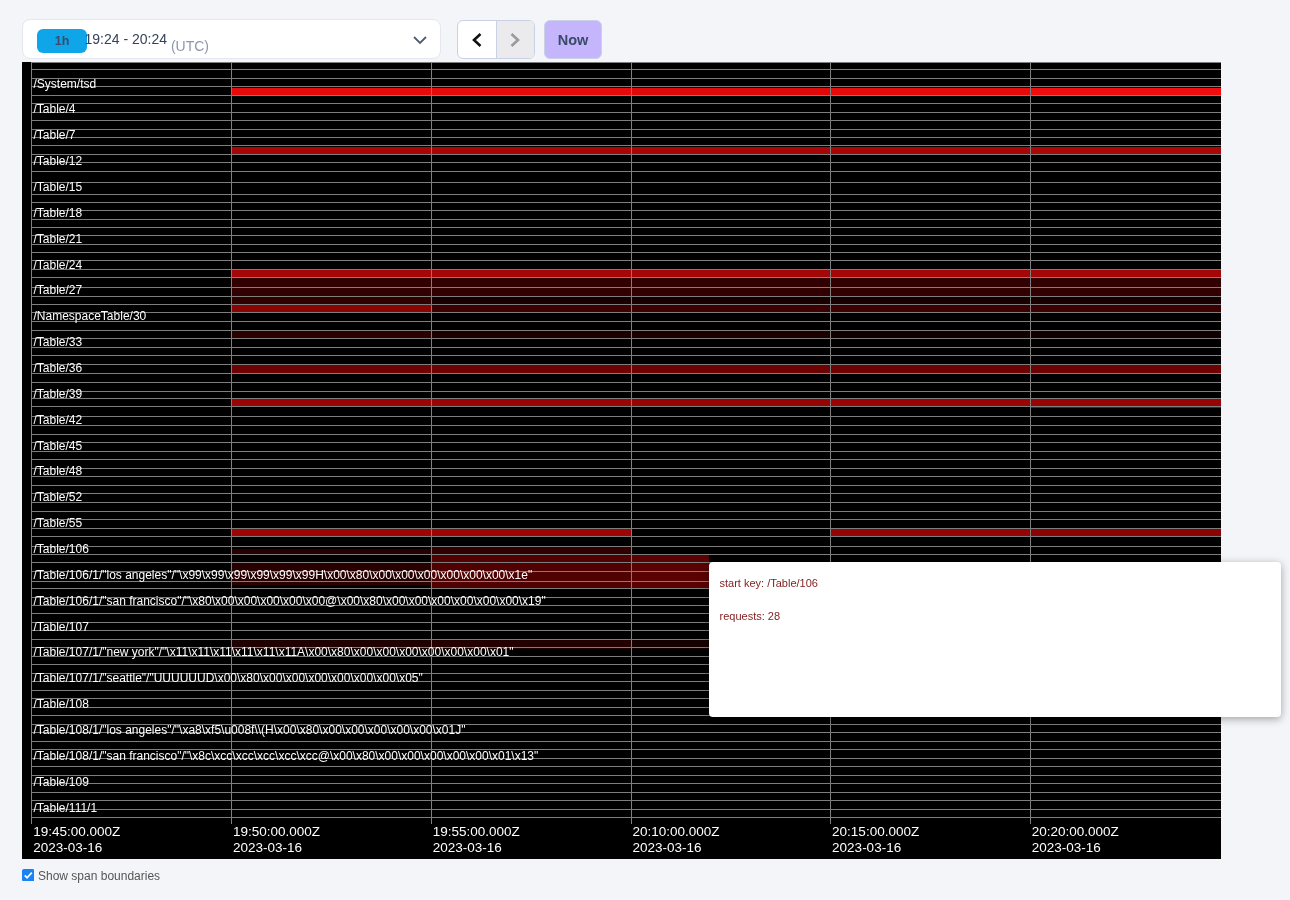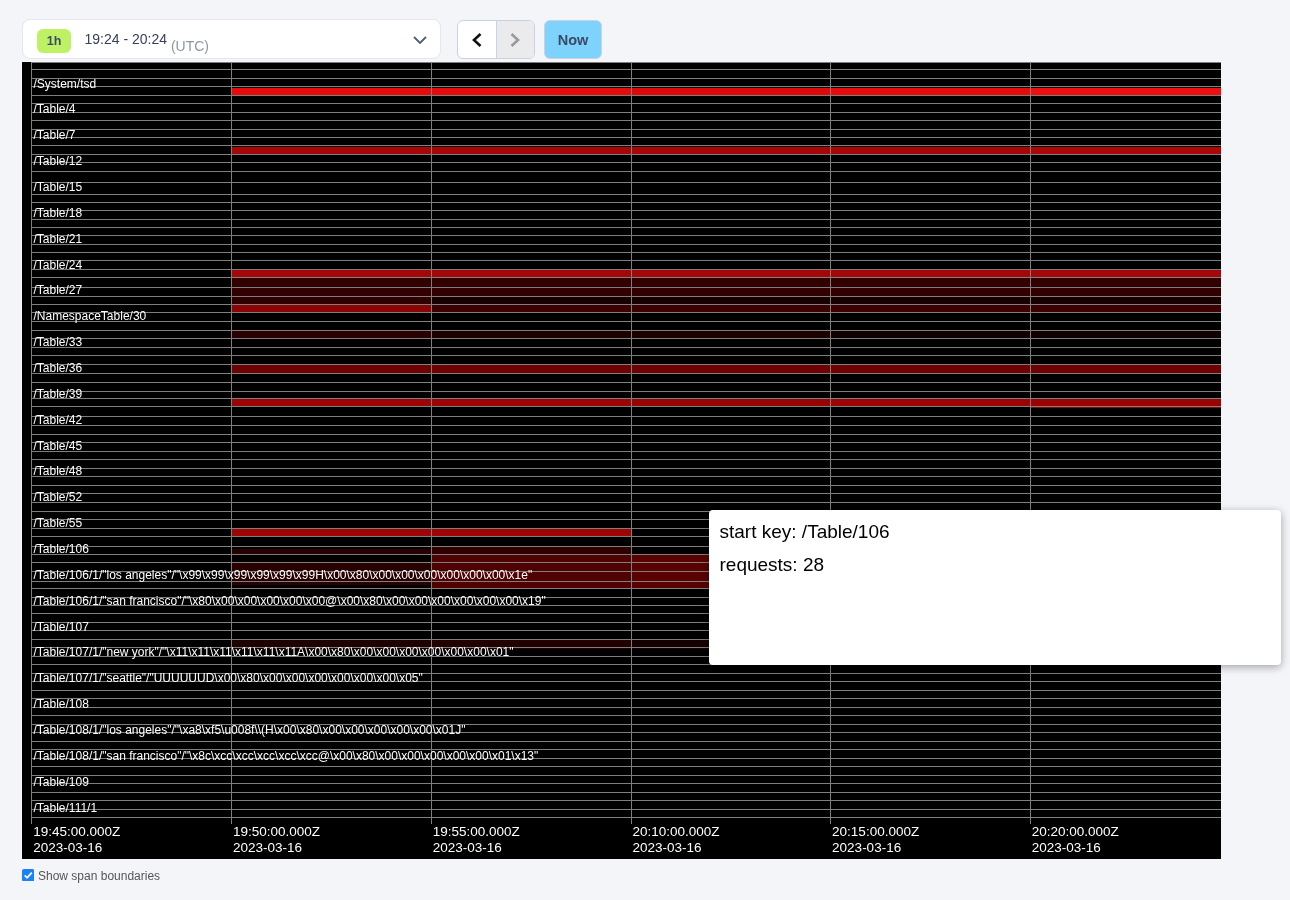--- a/index.html
+++ b/index.html
@@ -1,41 +1,41 @@
 <!DOCTYPE html>
 <html><head><meta charset="utf-8"><style>
   * { margin:0; padding:0; box-sizing:border-box; }
   html,body { width:1290px; height:900px; background:#f4f5f9;
     font-family:"Liberation Sans", sans-serif; overflow:hidden; position:relative; will-change:transform; }
   .abs { position:absolute; }
 </style></head>
 <body>
   <div class="abs" style="left:22px;top:18.5px;width:419px;height:40px;background:#fff;border:1px solid #e4e7ef;border-radius:8px;"></div>
-  <div class="abs" style="left:37px;top:28.5px;width:34px;height:24px;background:#bef264;border-radius:6px;color:#3c4a6b;font-size:12.5px;font-weight:bold;display:flex;align-items:center;justify-content:center;">1h</div>
+  <div class="abs" style="left:37px;top:28.5px;width:50px;height:24px;background:#0ea5e9;border-radius:6px;color:#3c4a6b;font-size:12.5px;font-weight:bold;display:flex;align-items:center;justify-content:center;">1h</div>
   <div class="abs" style="left:84.5px;top:18.5px;height:40px;display:flex;align-items:center;font-size:14px;">
     <span style="font-weight:normal;color:#36425c;">19:24&nbsp;-&nbsp;20:24</span>
     <span style="color:#8d97ab;margin-top:14px;">&nbsp;(UTC)</span>
   </div>
   <svg class="abs" style="left:412px;top:33px;" width="16" height="14" viewBox="0 0 16 14">
     <path d="M2 4 L8 10 L14 4" fill="none" stroke="#505c73" stroke-width="1.8"></path>
   </svg>
 
   <div class="abs" style="left:457px;top:20px;width:78px;height:39px;border:1px solid #c9d2e4;border-radius:6px;background:#fff;overflow:hidden;display:flex;">
     <div style="width:38.5px;height:100%;display:flex;align-items:center;justify-content:center;border-right:1px solid #c9d2e4;">
       <svg width="14" height="16" viewBox="0 0 14 16">
         <path d="M10.5 2 L4 8 L10.5 14" fill="none" stroke="#111" stroke-width="2.6"></path>
       </svg>
     </div>
     <div style="flex:1;height:100%;display:flex;align-items:center;justify-content:center;background:#ebebee;">
       <svg width="14" height="16" viewBox="0 0 14 16">
         <path d="M3.5 2 L10 8 L3.5 14" fill="none" stroke="#9a9a9a" stroke-width="2.6"></path>
       </svg>
     </div>
   </div>
-  <div class="abs" style="left:544px;top:20px;width:58px;height:39px;border:1px solid #c9d2e4;border-radius:6px;background:#7dd3fc;display:flex;align-items:center;justify-content:center;font-size:14.5px;font-weight:bold;color:#3b4a66;">Now</div>
+  <div class="abs" style="left:544px;top:20px;width:58px;height:39px;border:1px solid #c9d2e4;border-radius:6px;background:#c4b5fd;display:flex;align-items:center;justify-content:center;font-size:14.5px;font-weight:bold;color:#3b4a66;">Now</div>
 
   <div class="abs" style="left:22px;top:62px;width:1199px;height:797px;background:#fde047;padding-left:38px;">
 <svg width="1199" height="797" style="position:absolute;left:0;top:0;will-change:transform" shape-rendering="crispEdges">
 <rect x="0" y="0" width="1199" height="797" fill="#000"></rect>
 <rect x="209.5" y="26.00" width="199.7" height="7.60" fill="#e60a0a"></rect>
 <rect x="409.2" y="26.00" width="199.8" height="7.60" fill="#e60a0a"></rect>
 <rect x="609.0" y="26.00" width="199.6" height="7.60" fill="#e00909"></rect>
 <rect x="808.6" y="26.00" width="199.6" height="7.60" fill="#e60a0a"></rect>
 <rect x="1008.2" y="26.00" width="190.8" height="7.60" fill="#ef0d0d"></rect>
 <rect x="209.5" y="85.00" width="199.7" height="8.40" fill="#a80606"></rect>
@@ -227,21 +227,21 @@
 <text x="410.7" y="789.5" font-size="13.5" fill="#fff">2023-03-16</text>
 <text x="610.5" y="773.5" font-size="13.5" fill="#fff">20:10:00.000Z</text>
 <text x="610.5" y="789.5" font-size="13.5" fill="#fff">2023-03-16</text>
 <text x="810.1" y="773.5" font-size="13.5" fill="#fff">20:15:00.000Z</text>
 <text x="810.1" y="789.5" font-size="13.5" fill="#fff">2023-03-16</text>
 <text x="1009.7" y="773.5" font-size="13.5" fill="#fff">20:20:00.000Z</text>
 <text x="1009.7" y="789.5" font-size="13.5" fill="#fff">2023-03-16</text>
 </svg>
   </div>
 
-  <div class="abs" style="left:709px;top:510px;width:572px;height:155px;background:#fff;border-radius:4px;box-shadow:0 2px 8px rgba(0,0,0,0.35);padding:4.5px 0 0 10.5px;font-size:19px;color:#000000;line-height:33.4px;white-space:nowrap;">
+  <div class="abs" style="left:709px;top:562px;width:572px;height:155px;background:#fff;border-radius:4px;box-shadow:0 2px 8px rgba(0,0,0,0.35);padding:4.5px 0 0 10.5px;font-size:11px;color:#7f1d1d;line-height:33.4px;white-space:nowrap;">
     <div>start key: /Table/106</div>
     <div>requests: 28</div>
   </div>
 
   <svg class="abs" style="left:21.5px;top:868.5px;" width="12.5" height="12.5" viewBox="0 0 13 13">
     <rect x="0" y="0" width="13" height="13" rx="2" fill="#1b82f6"></rect>
     <path d="M2.8 6.6 L5.3 9.2 L10.2 3.8" fill="none" stroke="#fff" stroke-width="1.8"></path>
   </svg>
   <div class="abs" style="left:38px;top:869px;font-size:12px;color:#555;">Show span boundaries</div>
 

